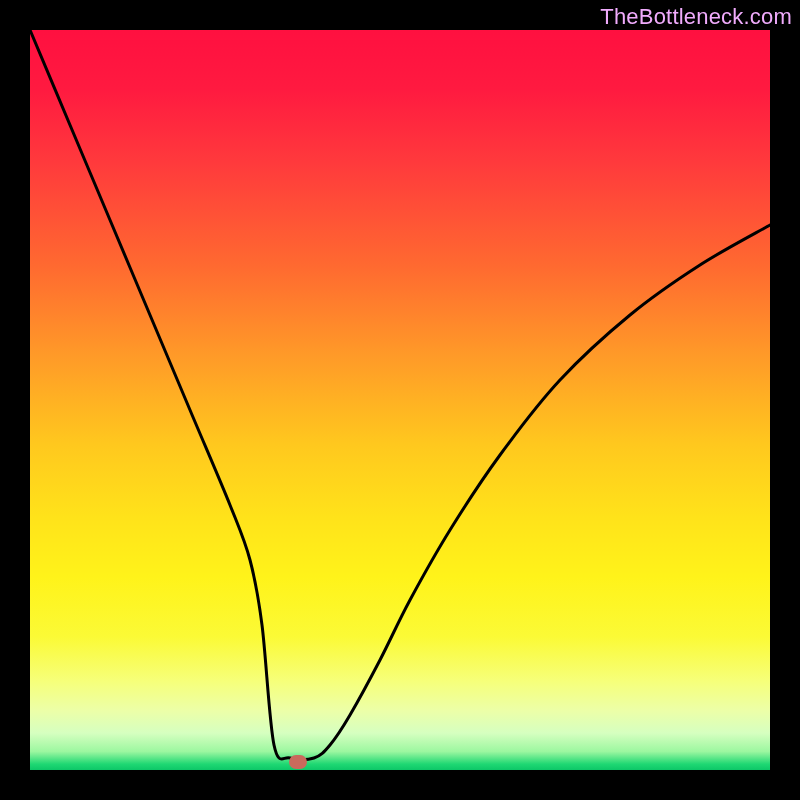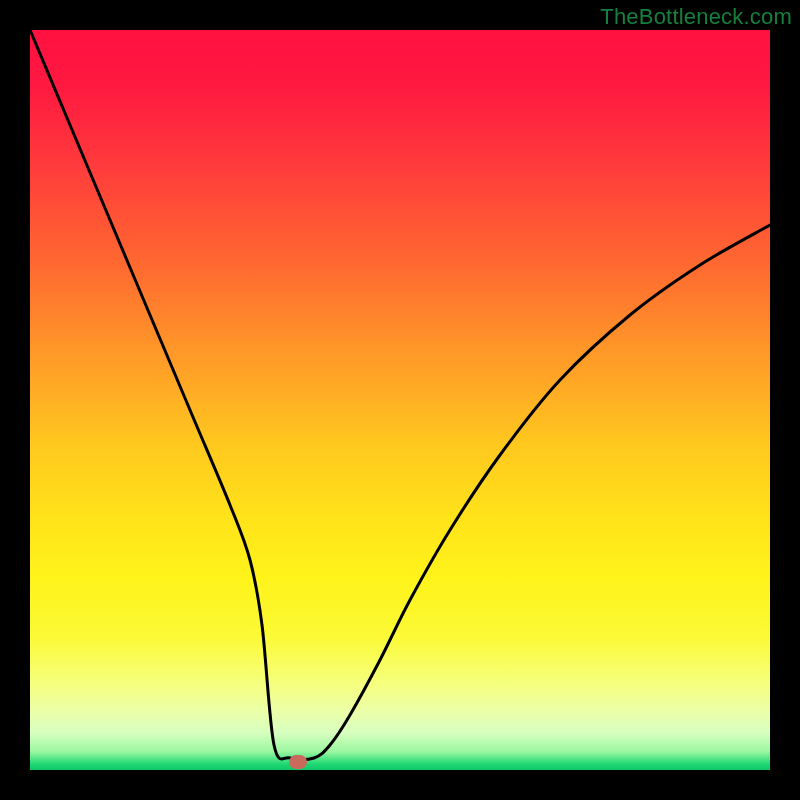--- a/index.html
+++ b/index.html
@@ -58,21 +58,21 @@
     width: 100%;
     height: 100%;
     overflow: visible;
   }
   .watermark {
     position: absolute;
     top: 4px;
     right: 8px;
     font-family: Arial, Helvetica, sans-serif;
     font-size: 22px;
-    color: #15803d;
+    color: #f0abfc;
     font-weight: 400;
     letter-spacing: 0.2px;
   }
   .marker {
     position: absolute;
     width: 18px;
     height: 14px;
     border-radius: 7px;
     background: #c96a5c;
   }

